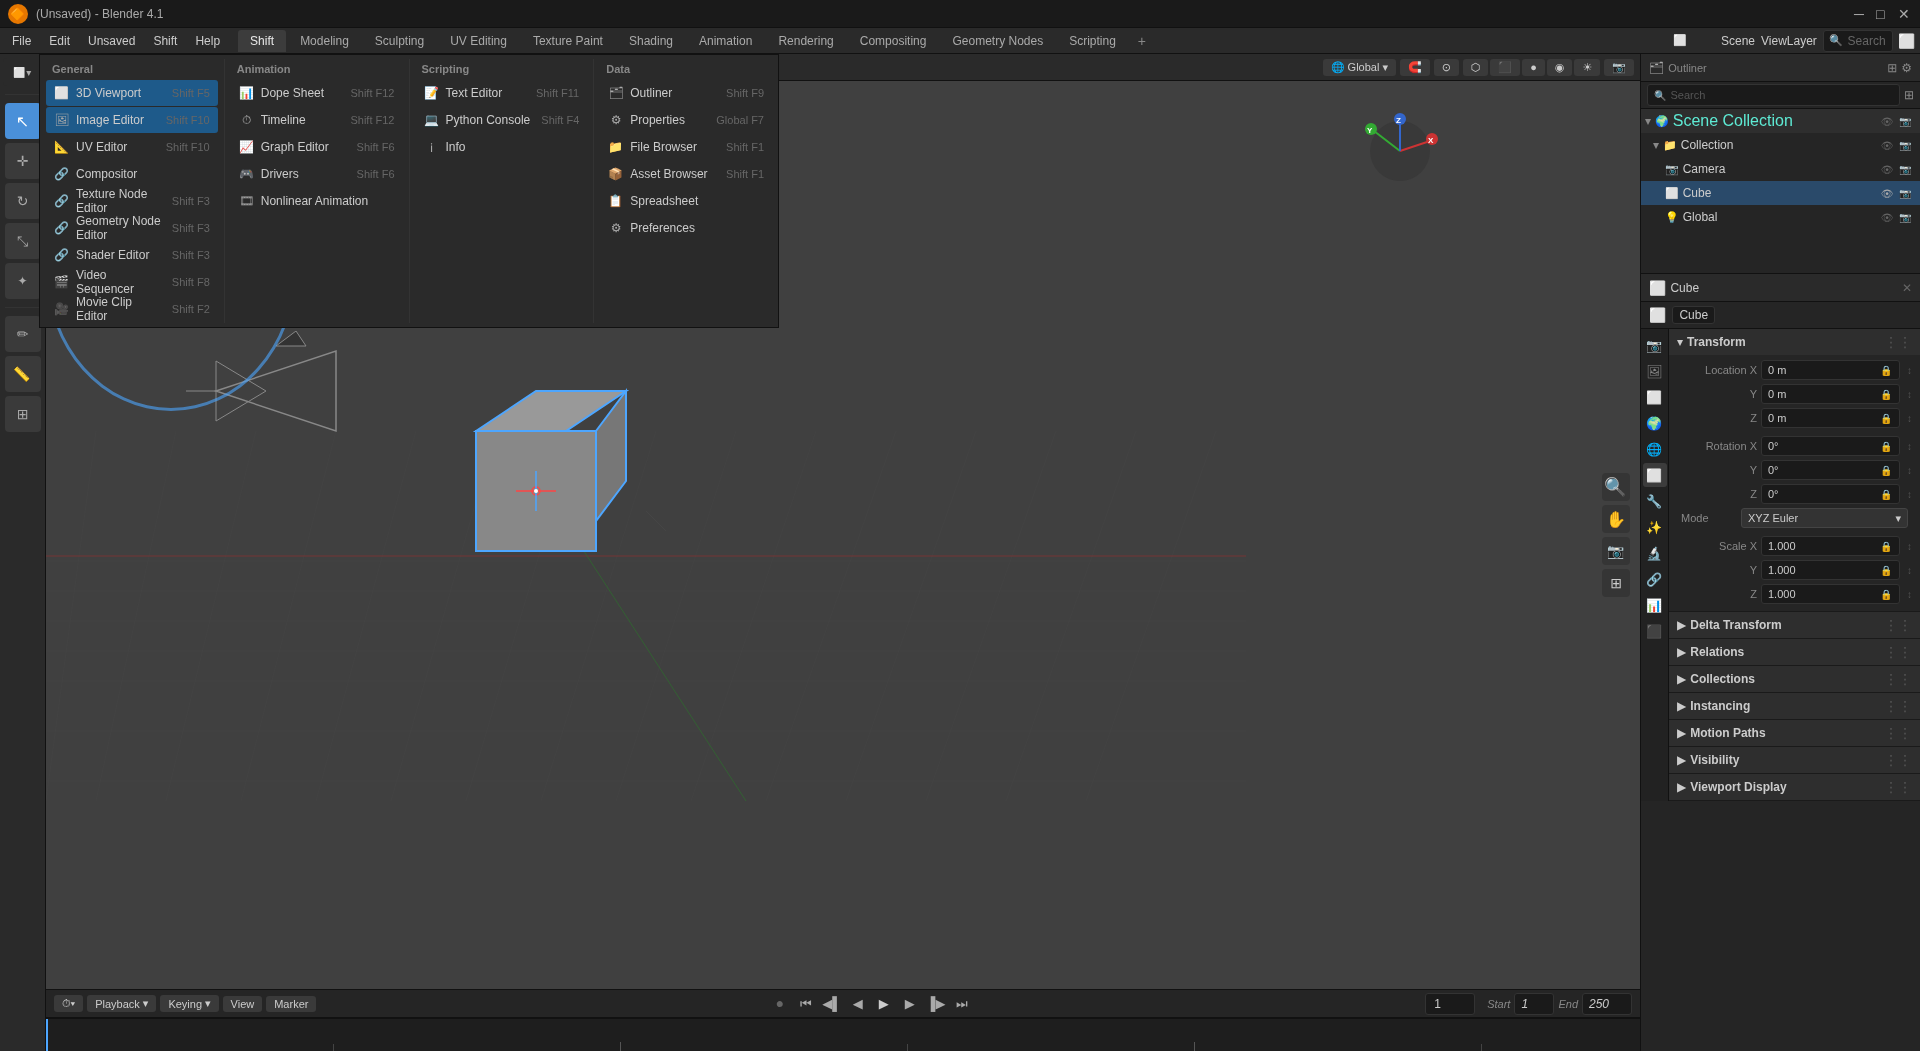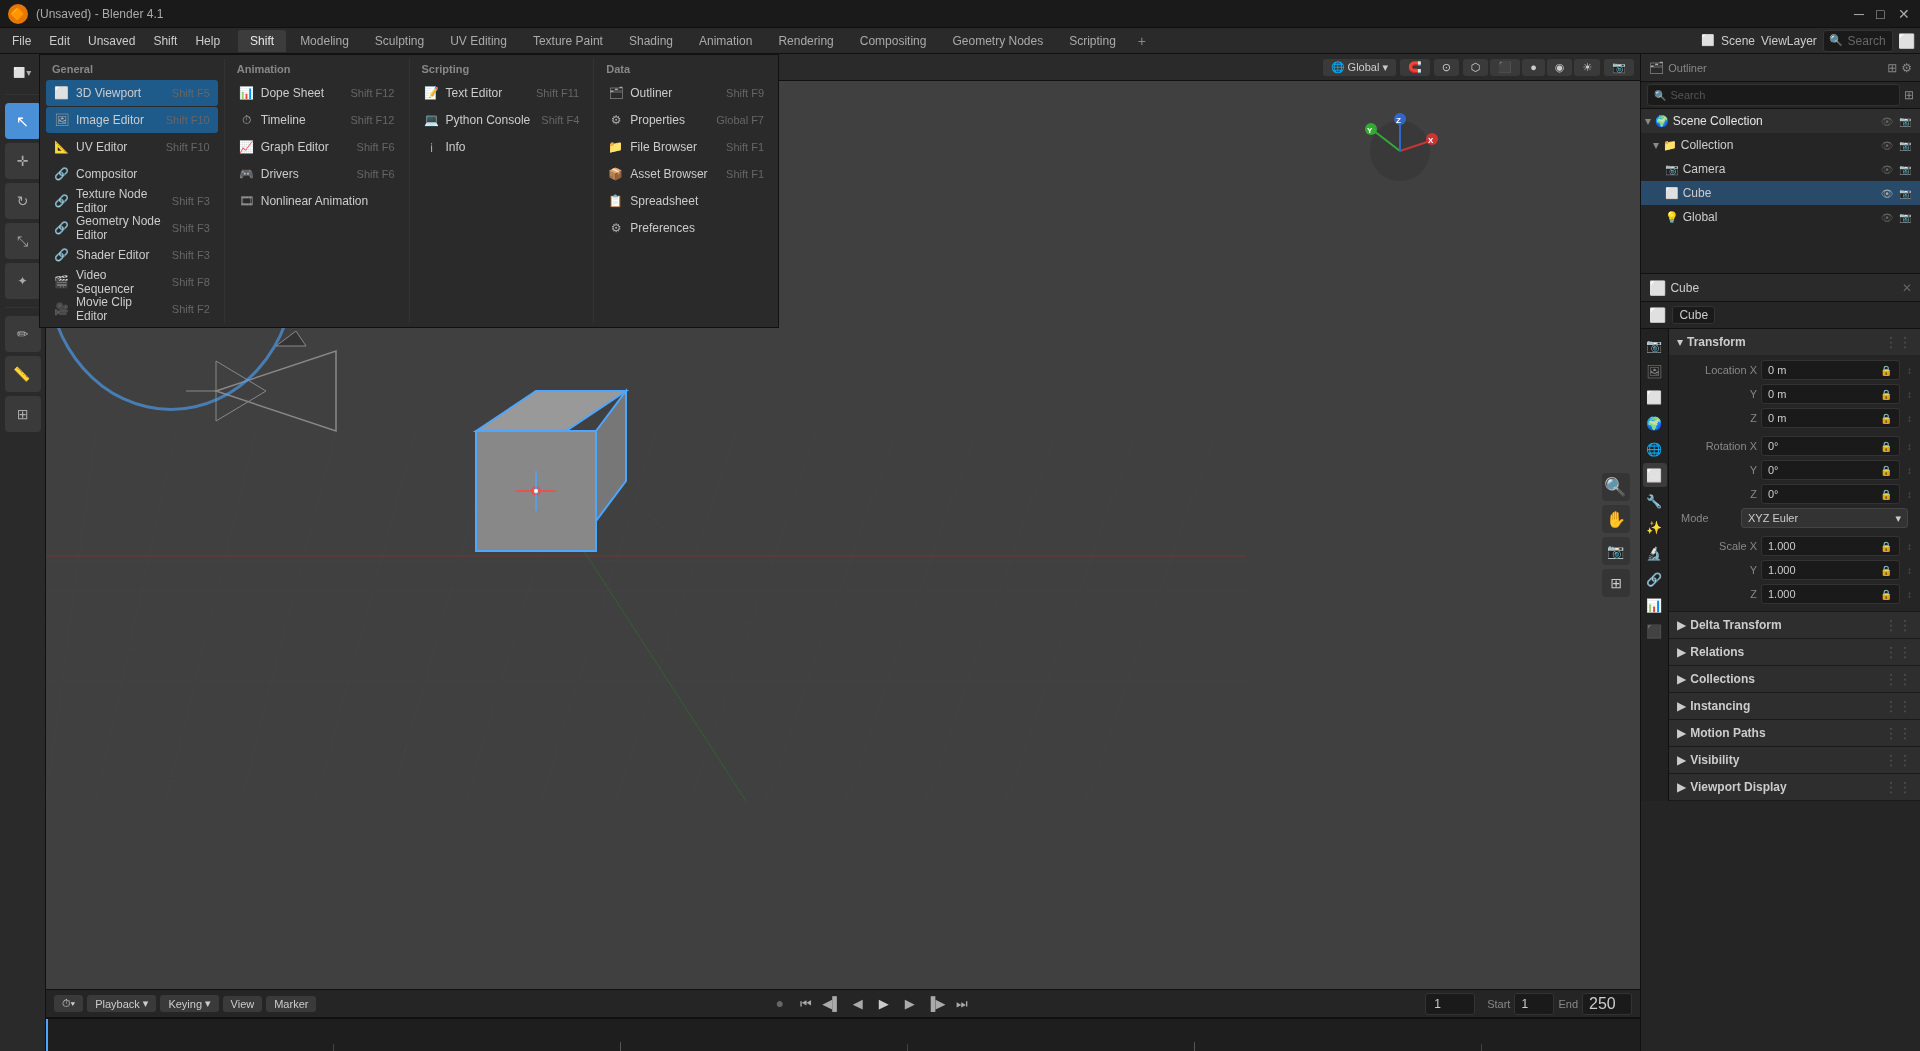--- a/index.html
+++ b/index.html
@@ -467,21 +467,21 @@
     <span class="ws-tab">Compositing</span>
     <span class="ws-tab">Geometry Nodes</span>
     <span class="ws-tab">Scripting</span>
     <span class="ws-tab-plus">+</span>
   </div>
 
   <div style="display:flex;align-items:center;gap:6px;margin-left:auto;">
     <div style="display:flex;align-items:center;gap:3px;cursor:pointer;">
       <span style="color:#888;font-size:11px;">⬜</span>
     </div>
-    <span style="font-size:12px;color:#ccc;cursor:pointer;">Scene</span>
+    <span style="font-size:12px;color:#ccc;cursor:pointer;margin-left:28px;">Scene</span>
     <span style="font-size:12px;color:#ccc;cursor:pointer;">ViewLayer</span>
     <div style="display:flex;align-items:center;background:#1a1a1a;border:1px solid #333;border-radius:3px;padding:0 6px;height:22px;gap:4px;">
       <span style="color:#666;font-size:11px;">🔍</span>
       <span style="color:#666;font-size:12px;">Search</span>
     </div>
     <span style="color:#aaa;cursor:pointer;font-size:14px;">⬜</span>
   </div>
 </div>
 
 <div id="main-layout" style="display:flex;width:100%;height:calc(1051px - 28px - 26px);position:relative;">
@@ -660,28 +660,28 @@
         <div class="pb-btn">▶</div>
         <div class="pb-btn">▐▶</div>
         <div class="pb-btn">⏭</div>
 
         <div style="flex:1;"></div>
 
         <div style="display:flex;align-items:center;background:#1a1a1a;border:1px solid #333;border-radius:3px;padding:0 8px;height:22px;min-width:50px;">
           <span style="color:#ccc;font-size:12px;">1</span>
         </div>
 
-        <div style="display:flex;align-items:center;gap:4px;margin-left:8px;">
+        <div style="display:flex;align-items:center;gap:4px;margin-left:8px;font-style:italic;">
           <span style="font-size:11px;color:#888;">Start</span>
           <div style="display:flex;align-items:center;background:#1a1a1a;border:1px solid #333;border-radius:3px;padding:0 6px;height:22px;width:40px;">
             <span style="color:#ccc;font-size:12px;">1</span>
           </div>
           <span style="font-size:11px;color:#888;">End</span>
           <div style="display:flex;align-items:center;background:#1a1a1a;border:1px solid #333;border-radius:3px;padding:0 6px;height:22px;width:50px;">
-            <span style="color:#ccc;font-size:16px;">250</span>
+            <span style="color:#ccc;font-size:12px;">250</span>
           </div>
         </div>
       </div>
 
       <div id="frame-ruler" style="height:34px;background:#1e1e1e;position:relative;overflow:hidden;display:flex;align-items:flex-end;">
         <div style="position:absolute;left:0px;">
           <div style="width:1px;height:10px;background:#555;margin-bottom:0;"></div>
 
         </div>
         <div style="position:absolute;left:18%;">
@@ -729,21 +729,21 @@
         <div style="display:flex;align-items:center;background:#1a1a1a;border:1px solid #333;border-radius:3px;padding:0 6px;height:22px;flex:1;gap:4px;">
           <span style="color:#666;font-size:10px;">🔍</span>
           <span style="color:#555;font-size:11px;">Search</span>
         </div>
         <span style="margin-left:4px;color:#888;cursor:pointer;font-size:12px;">⊞</span>
       </div>
 
       <div class="outliner-item" style="padding-left:4px;background:#2e2e2e;">
         <span style="color:#888;">▾</span>
         <span style="color:#aaa;font-size:11px;">🌍</span>
-        <span style="font-size:12px;color:#e5e5e5;">Scene Collection</span>
+        <span style="font-size:16px;color:#5eead4;">Scene Collection</span>
         <div style="margin-left:auto;display:flex;gap:6px;">
           <span style="color:#666;font-size:10px;">👁</span>
           <span style="color:#666;font-size:10px;">📷</span>
         </div>
       </div>
 
       <div class="outliner-item" style="padding-left:12px;">
         <span style="color:#888;">▾</span>
         <span style="color:#888;font-size:11px;">📁</span>
         <span style="font-size:12px;color:#ccc;">Collection</span>

